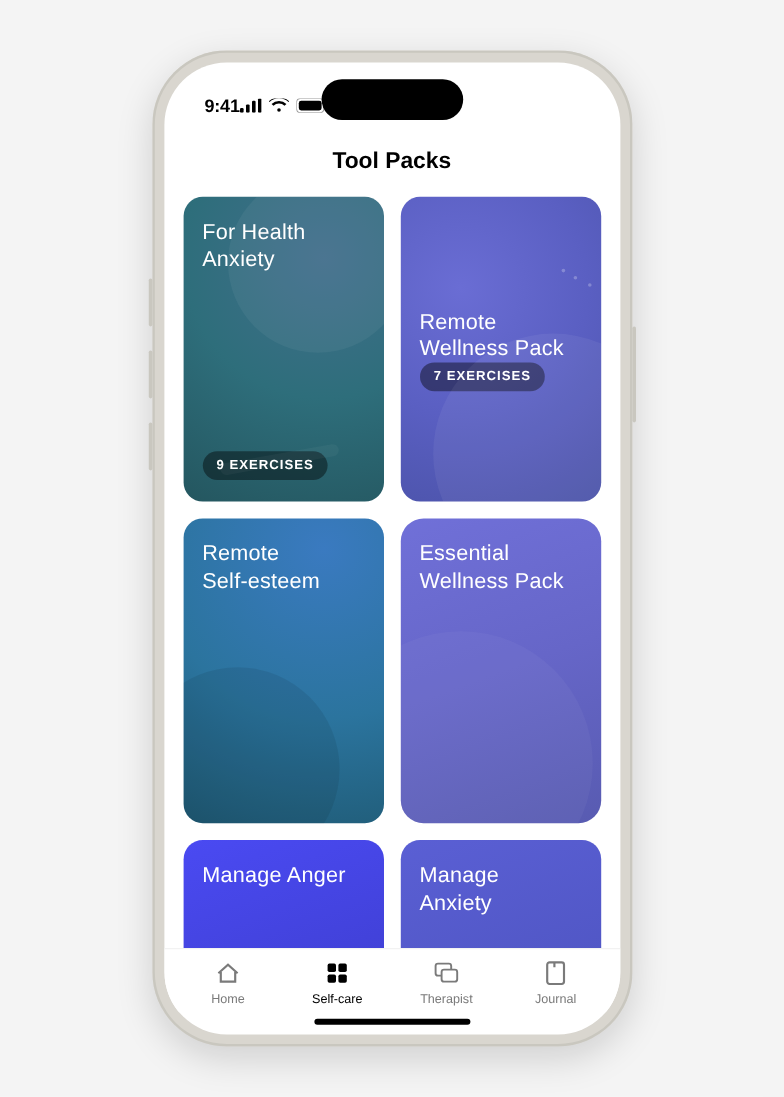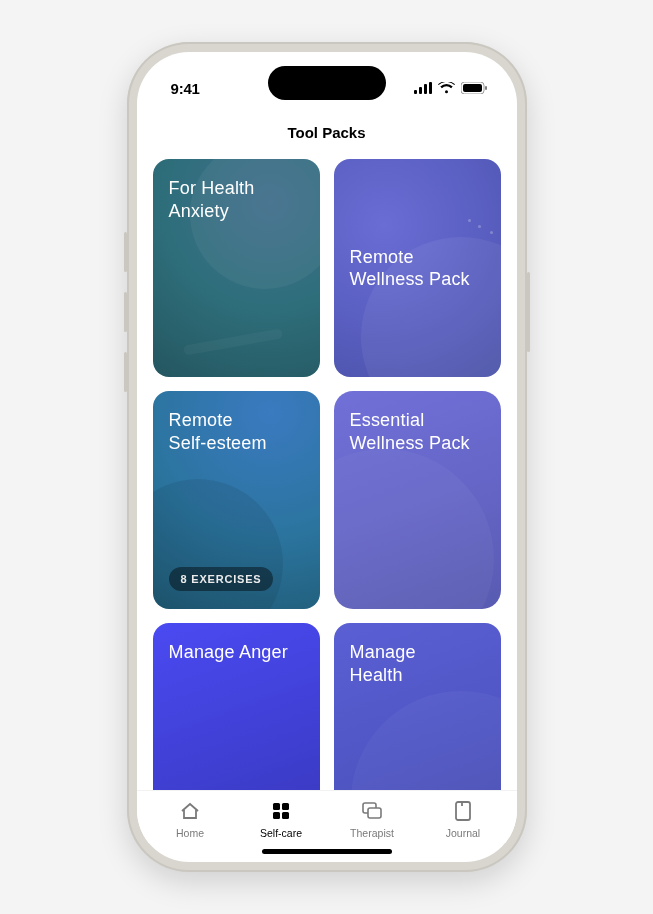--- a/index.html
+++ b/index.html
@@ -39,21 +39,21 @@
     background: #fff;
     overflow: hidden;
     position: relative;
     display: flex;
     flex-direction: column;
   }
 
   
   .status-bar {
     display: flex;
-    justify-content: space-between;
+    justify-content: flex-start;
     align-items: center;
     padding: 14px 30px 0 34px;
     height: 44px;
     font-size: 15px;
     font-weight: 600;
     color: #000;
     position: relative;
   }
   .status-time { letter-spacing: -.2px; }
   .status-right { display: flex; align-items: center; gap: 6px; }
@@ -66,41 +66,41 @@
     transform: translateX(-50%);
     width: 118px;
     height: 34px;
     background: #000;
     border-radius: 20px;
   }
 
   
   .page-header {
     text-align: center;
-    font-size: 15px;
+    font-size: 19px;
     font-weight: 600;
     color: #000;
     padding: 14px 0 10px;
   }
 
   
   .content {
     flex: 1;
     overflow: hidden;
     padding: 8px 16px 0;
   }
   .grid {
     display: grid;
     grid-template-columns: 1fr 1fr;
     gap: 14px;
   }
   .card {
     position: relative;
     border-radius: 16px;
-    height: 218px;
+    height: 254px;
     padding: 18px 16px;
     box-sizing: border-box;
     color: #fff;
     display: flex;
     flex-direction: column;
     justify-content: space-between;
     overflow: hidden;
   }
   .card-title {
     font-size: 18px;
@@ -196,50 +196,51 @@
 
     <div class="page-header">Tool Packs</div>
 
     <div class="content">
       <div class="grid">
 
         <div class="card c0">
           <div class="deco"></div>
           <div class="card-title">For Health
 Anxiety</div>
+          <div class="badge">9 EXERCISES</div>
         </div>
 
         <div class="card c1">
           <div class="deco"></div>
           <div class="card-title">Remote
 Wellness Pack</div>
+          <div class="badge">7 EXERCISES</div>
         </div>
 
         <div class="card c2">
           <div class="deco"></div>
           <div class="card-title">Remote
 Self-esteem</div>
-          <div class="badge">8 EXERCISES</div>
         </div>
 
         <div class="card c3">
           <div class="deco"></div>
           <div class="card-title">Essential
 Wellness Pack</div>
         </div>
 
         <div class="card c4">
           <div class="deco"></div>
           <div class="card-title">Manage Anger</div>
         </div>
 
         <div class="card c5">
           <div class="deco"></div>
           <div class="card-title">Manage
-Health</div>
+Anxiety</div>
         </div>
 
       </div>
     </div>
 
     <div>
       <div class="tabbar">
 
         <div class="tab">
           <svg viewBox="0 0 24 24" fill="none" stroke="#7a7a7a" stroke-width="1.8">

